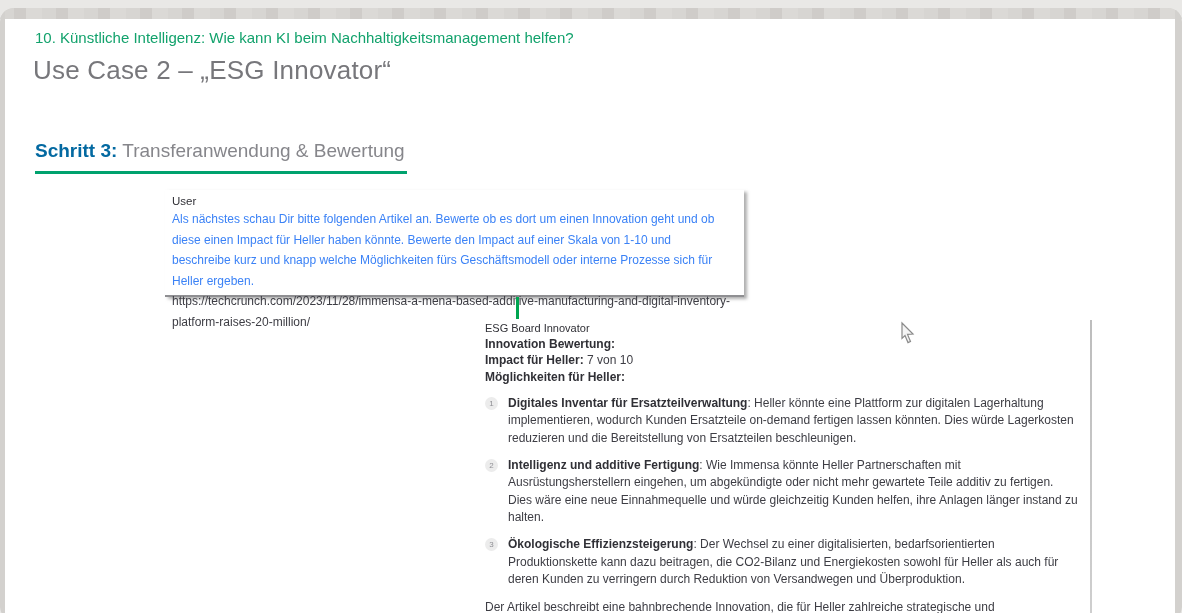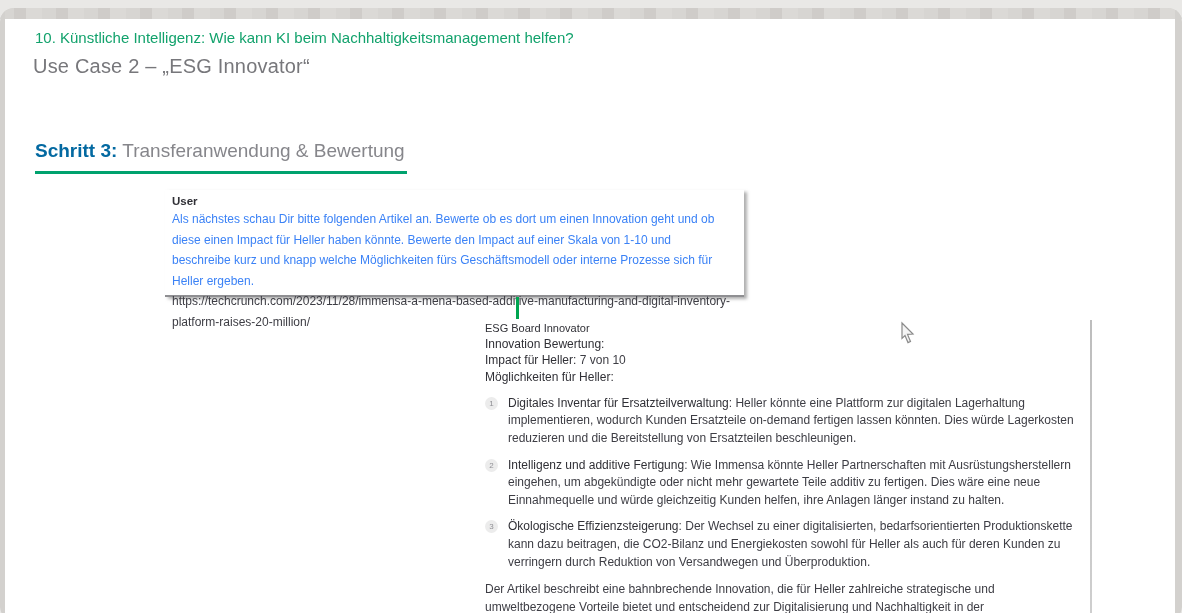--- a/index.html
+++ b/index.html
@@ -20,62 +20,62 @@
   .band-top{left:0;top:0;width:1182px;height:11px;}
   .band-left{left:0;top:0;width:5px;height:613px;}
   .band-right{left:1175px;top:0;width:7px;height:613px;}
 
   .kicker{
     position:absolute;left:35px;top:21px;width:900px;
     font-size:15px;font-weight:400;color:#12a26c;
   }
   .slide-title{
     position:absolute;left:33px;top:47px;width:900px;
-    font-size:20px;font-weight:400;color:#77777b;letter-spacing:.2px;
+    font-size:26px;font-weight:400;color:#77777b;letter-spacing:.2px;
   }
   .step-heading{
     position:absolute;left:35px;top:132px;
     font-size:19px;color:#86868b;
     padding-bottom:9px;border-bottom:3px solid #00a26e;
     padding-right:2px;
   }
   .step-heading .step-label{font-weight:700;color:#0369a1;}
 
   
   .user-card{
     position:absolute;left:165px;top:182px;width:579px;height:107px;
     background:#ffffff;
     border-bottom:2px solid #8f8f92;
     box-shadow:3px 2px 3px rgba(110,110,110,.55);
     box-sizing:border-box;
     padding:4px 12px 0 7px;
   }
   .user-card .role{
-    font-size:11.5px;font-weight:700;color:#303036;line-height:15px;
+    font-size:11.5px;font-weight:400;color:#303036;line-height:15px;
   }
   .user-card .msg{
     font-size:12px;color:#3b82f6;line-height:20.5px;
   }
   .user-card .link{
     font-size:12px;color:#3d3d44;line-height:20.5px;word-break:break-all;
   }
 
   .connector{
     position:absolute;left:516px;top:289px;width:3px;height:22px;
     background:#00a550;
   }
 
   
   .assistant{
     position:absolute;left:485px;top:312px;width:593px;
     font-size:12px;color:#3d3d44;
   }
   .assistant .role{font-size:11px;font-weight:400;color:#303036;line-height:16px;}
   .assistant .hline{line-height:16.3px;}
-  .assistant .b{font-weight:400;color:#303036;}
+  .assistant .b{font-weight:700;color:#303036;}
   .assistant .list{margin-top:10px;}
   .assistant .item{
     position:relative;padding-left:23px;line-height:17.6px;margin-bottom:9px;
   }
   .assistant .item .marker{
     position:absolute;left:0;top:2px;width:13px;height:13px;border-radius:50%;
     background:#ececec;color:#8f8f94;font-size:8px;line-height:13px;
     text-align:center;font-weight:400;
   }
   .assistant .closing{line-height:18.2px;margin-top:5px;}

